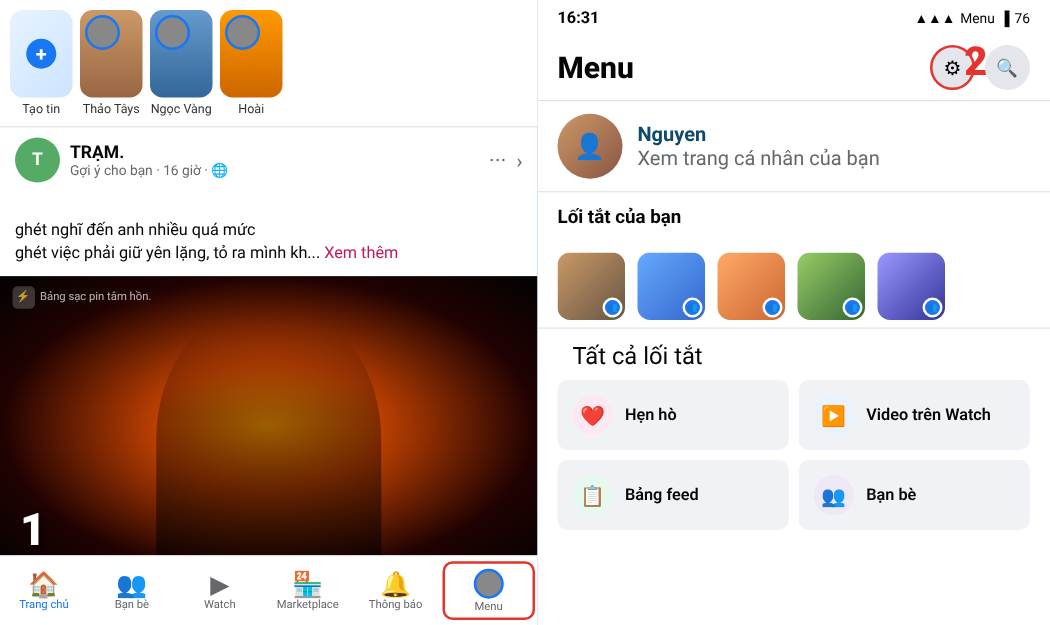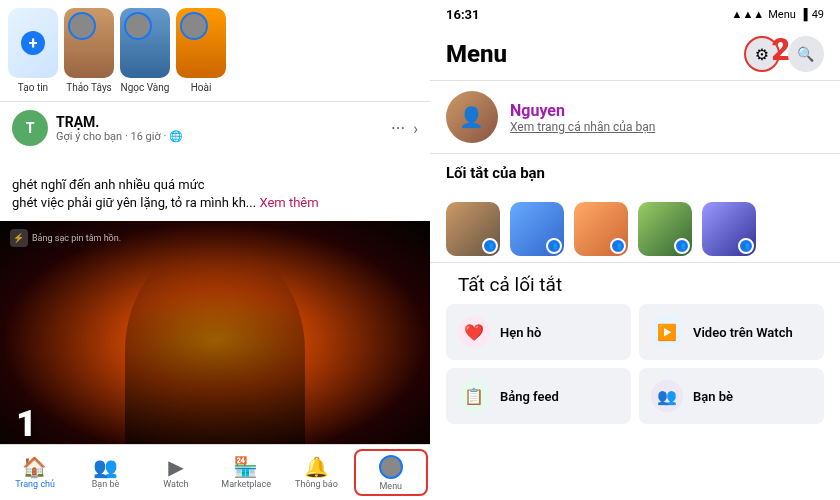--- a/index.html
+++ b/index.html
@@ -353,26 +353,25 @@
       font-size: 20px;
       color: #fff;
       flex-shrink: 0;
     }
     .profile-info {
       flex: 1;
     }
     .profile-name {
       font-size: 16px;
       font-weight: 700;
-      color: #a21caf;
+      color: #0c4a6e;
     }
     .profile-subtitle {
-      font-size: 12px;
+      font-size: 16px;
       color: #65676b;
-      text-decoration: underline;
     }
 
     
     .shortcuts-section {
       background: #fff;
       padding: 10px 16px 6px;
       border-bottom: 1px solid #e0e0e0;
     }
     .shortcuts-title {
       font-size: 15px;
@@ -557,21 +556,21 @@
 </div>
 
 <div class="right-panel">
 
   <div class="status-bar">
     <span class="status-time">16:31</span>
     <div class="status-icons">
       <span class="status-icon">▲▲▲</span>
       <span class="status-icon">Menu</span>
       <span class="status-icon">▐</span>
-      <span class="status-icon">49</span>
+      <span class="status-icon">76</span>
     </div>
   </div>
 
   <div class="menu-header">
     <span class="menu-title">Menu</span>
     <div class="menu-header-icons">
       <div class="menu-icon-btn highlighted-red" style="position:relative;">
         <span style="font-size:16px;">⚙</span>
         <span class="number-2-badge">2</span>
       </div>

